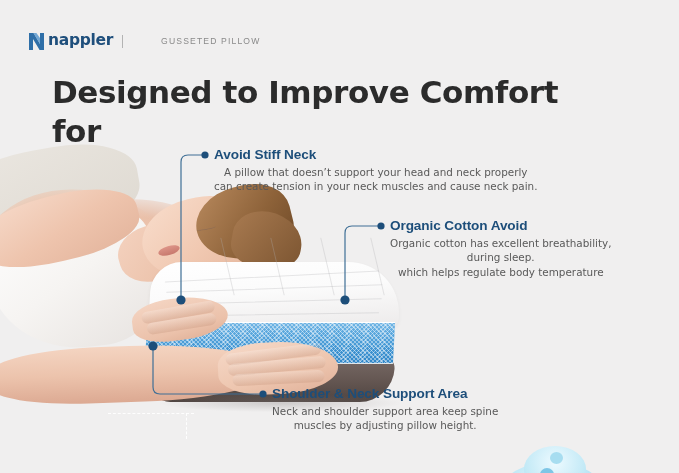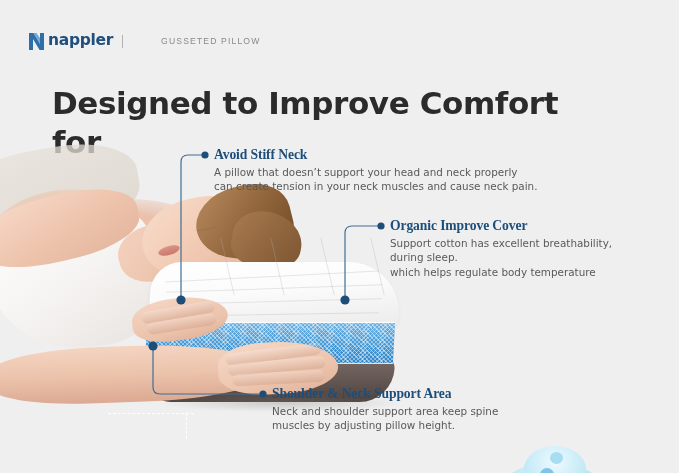--- a/index.html
+++ b/index.html
@@ -56,21 +56,21 @@
     color: #8a8a8a;
     letter-spacing: 1.15px;
     line-height: 1;
     padding-left: 30px;
   }
 
   
   #headline {
     position: absolute;
     left: 52px;
-    top: 63px;
+    top: 52px;
     width: 560px;
     font-family: "DejaVu Sans", sans-serif;
     font-size: 31px;
     line-height: 1.27;
     color: #2b2b2b;
     letter-spacing: -0.4px;
   }
   #headline .hl-line { display: block; }
 
   
@@ -324,34 +324,35 @@
     left: 186px;
     top: 263px;
     width: 26px;
     height: 26px;
     border-left: 1.6px dashed rgba(255,255,255,.92);
   }
 
   
   .callout { position: absolute; }
   .callout-title {
-    font-family: Liberation Serif, serif;
+    font-family: Liberation Sans, sans-serif;
     font-size: 13.6px;
     font-weight: bold;
     color: #1d4e7a;
     letter-spacing: -0.1px;
     line-height: 1.15;
     margin: 0 0 2px 0;
     white-space: nowrap;
   }
   .callout-body {
     font-family: "DejaVu Sans", sans-serif;
     font-size: 10.4px;
     color: #595959;
     line-height: 1.42;
+    text-align: center;
   }
   .callout-body .cb-line { display: block; white-space: nowrap; }
 
   #callout-1 { left: 214px; top: 147px; }
   #callout-2 { left: 390px; top: 218px; }
   #callout-3 { left: 272px; top: 386px; }
 
   
   #leaders {
     position: absolute;
@@ -458,23 +459,23 @@
 
   <div class="callout" id="callout-1">
     <div class="callout-title">Avoid Stiff Neck</div>
     <div class="callout-body">
       <span class="cb-line">A pillow that doesn’t support your head and neck properly</span>
       <span class="cb-line">can create tension in your neck muscles and cause neck pain.</span>
     </div>
   </div>
 
   <div class="callout" id="callout-2">
-    <div class="callout-title">Organic Improve Cover</div>
+    <div class="callout-title">Organic Cotton Avoid</div>
     <div class="callout-body">
-      <span class="cb-line">Support cotton has excellent breathability,</span>
+      <span class="cb-line">Organic cotton has excellent breathability,</span>
       <span class="cb-line">during sleep.</span>
       <span class="cb-line">which helps regulate body temperature</span>
     </div>
   </div>
 
   <div class="callout" id="callout-3">
     <div class="callout-title">Shoulder &amp; Neck Support Area</div>
     <div class="callout-body">
       <span class="cb-line">Neck and shoulder support area keep spine</span>
       <span class="cb-line">muscles by adjusting pillow height.</span>

